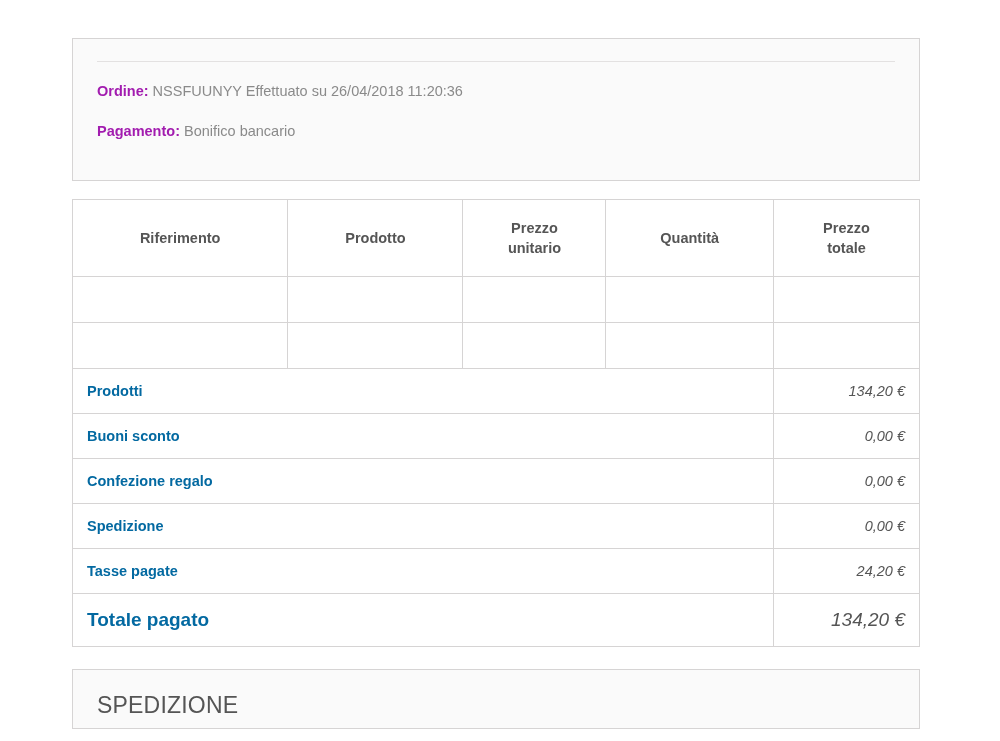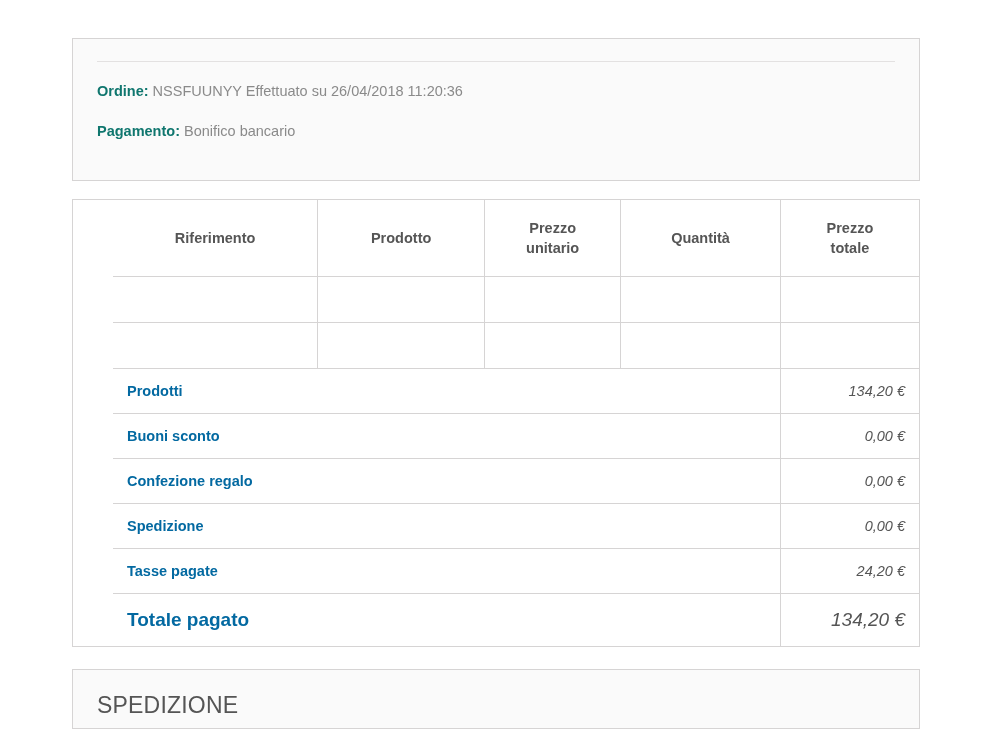--- a/index.html
+++ b/index.html
@@ -50,31 +50,30 @@
   }
   .panel-line {
     font-size: 14.5px;
     line-height: 22px;
     margin-bottom: 18px;
     color: #878787;
   }
   .panel-line:last-child { margin-bottom: 18px; }
   .panel-line .lbl {
     font-weight: bold;
-    color: #0f766e;
+    color: #a21caf;
   }
   .panel-line .val { color: #8a8a8a; }
 
   
   .tbl-wrap {
     margin-top: 18px;
     border: 1px solid #d6d4d4;
     box-sizing: border-box;
     background: #fff;
-    padding-left: 40px;
   }
   table.order {
     width: 100%;
     border-collapse: collapse;
     table-layout: fixed;
     font-size: 14.5px;
   }
   table.order th,
   table.order td {
     border-right: 1px solid #d6d4d4;

